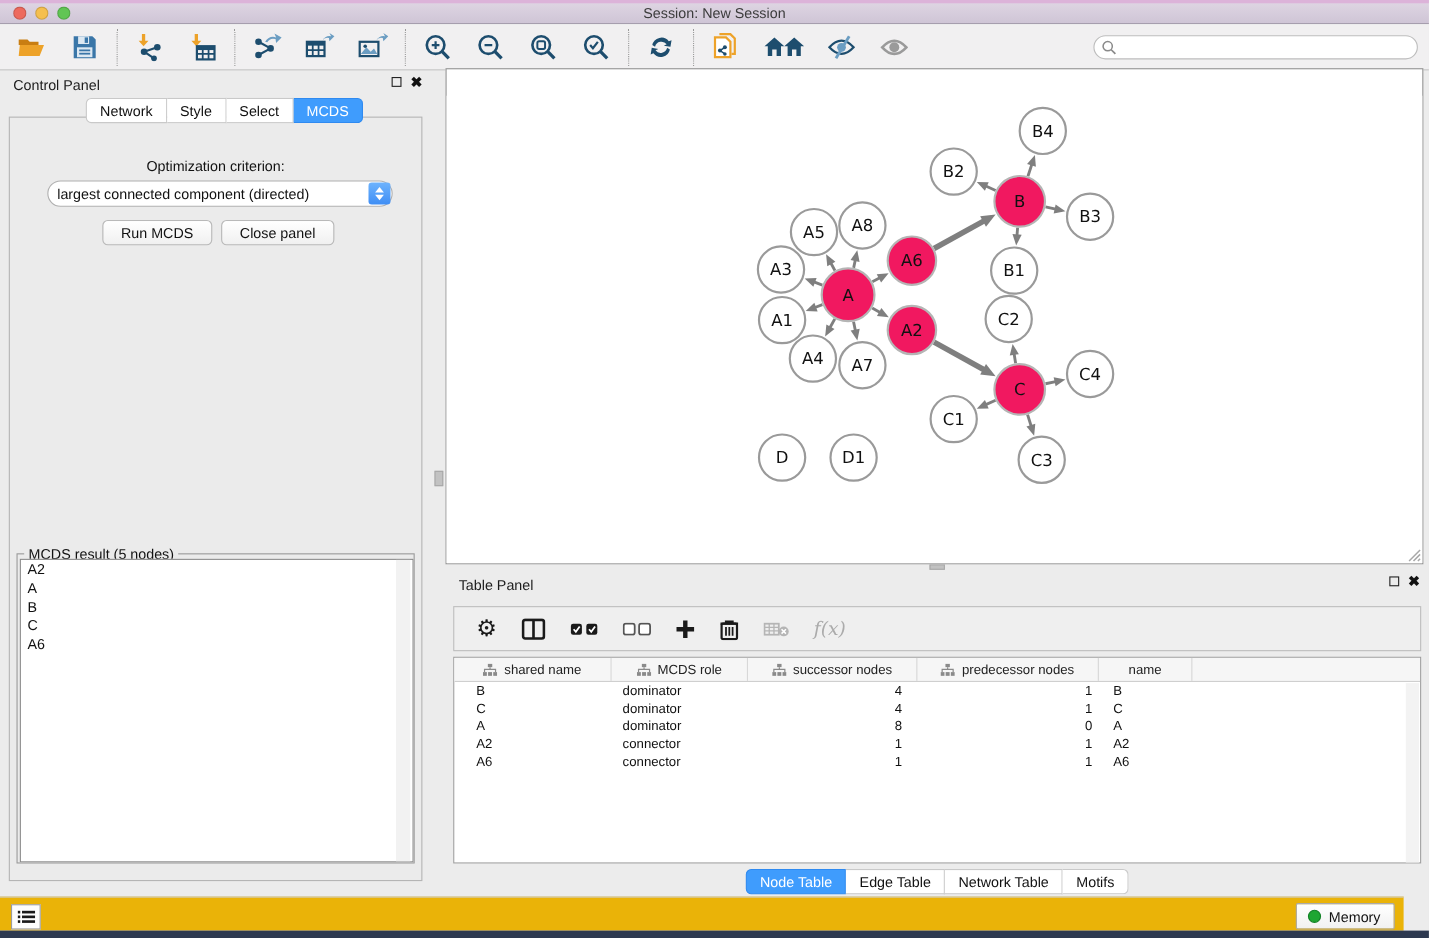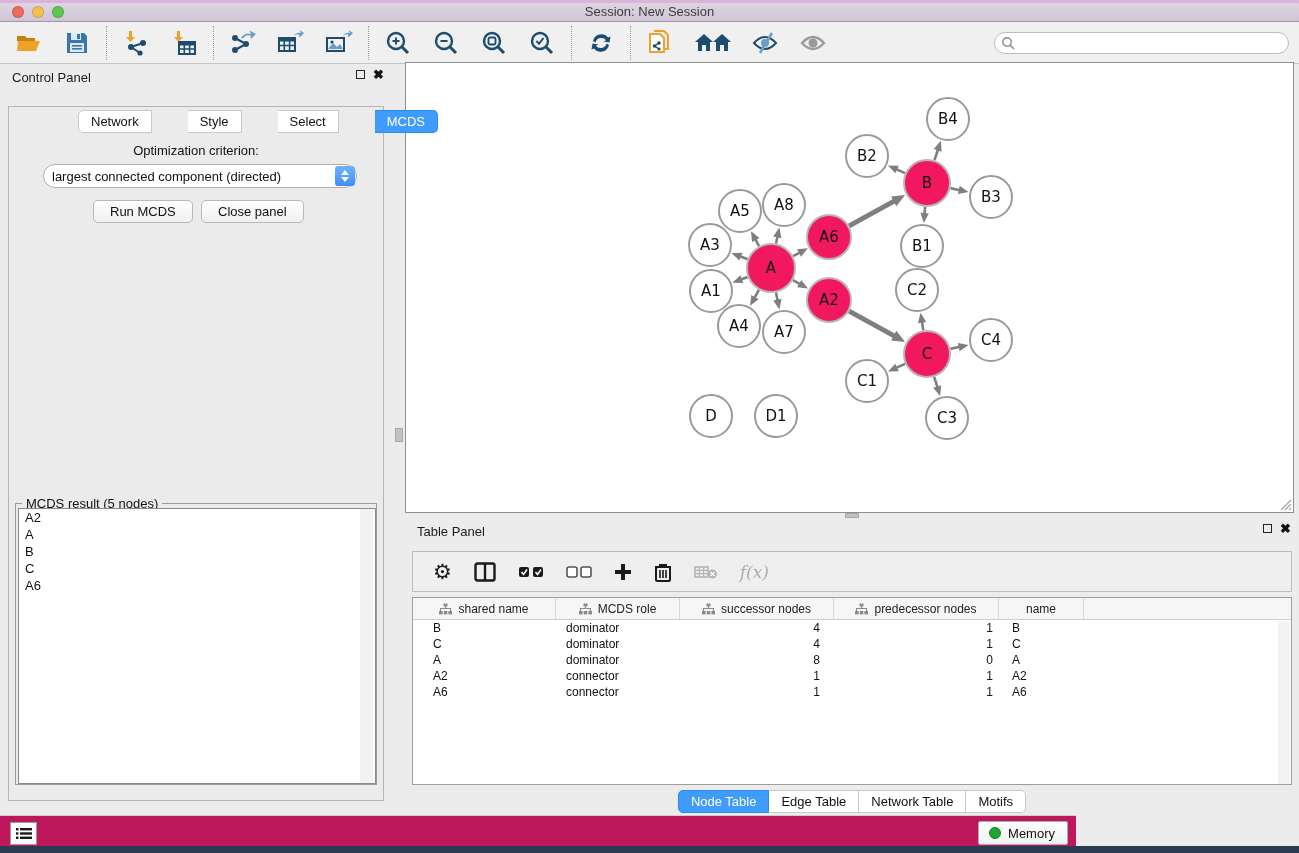--- a/index.html
+++ b/index.html
@@ -34,21 +34,21 @@
   .panel-icons { position:absolute; right:8px; top:5px; display:flex; gap:8px; align-items:center; }
   .float-box { width:9px; height:9px; border:1.5px solid #222; display:inline-block; }
   .close-x { font-size:13px; font-weight:bold; color:#111; line-height:11px; }
 
   .seg-tabs { display:flex; }
   .seg-tab { padding:3px 12px; font-size:13px; background:#fff; border:1px solid #c9c9c9;
     border-left:none; color:#111; cursor:pointer; }
   .seg-tab:first-child { border-left:1px solid #c9c9c9; border-radius:5px 0 0 5px; }
   .seg-tab:last-child { border-radius:0 5px 5px 0; }
   .seg-tab.active { background:#3f9cfd; border-color:#2f8af0; color:#fff; }
-  #cp-tabs { position:absolute; left:78px; top:46px; z-index:2;gap:36px; }
+  #cp-tabs { position:absolute; left:78px; top:25px; z-index:2; }
 
   #cp-body { position:absolute; left:8px; top:42px; width:376px; height:695px;
     border:1px solid #b5b5b5; background:#ebebeb; }
   #opt-label { position:absolute; width:100%; text-align:center; top:36px; font-size:13px; color:#111; }
   #criterion { position:absolute; left:34px; top:57px; width:314px; height:24px; background:#fff;
     border:1px solid #b0b0b0; border-radius:12px; font-size:13px; color:#111;
     display:flex; align-items:center; padding-left:8px; cursor:pointer; }
   #criterion .stepper { position:absolute; right:1px; top:1px; width:20px; height:20px;
     background:linear-gradient(#6db3fd,#3f8ef5); border-radius:3px;
     display:flex; flex-direction:column; align-items:center; justify-content:center; gap:2px; }
@@ -100,22 +100,22 @@
   .td { padding:0 4px; white-space:nowrap; }
   .c0 { width:143px; } .c1 { width:124px; } .c2 { width:154px; } .c3 { width:165px; } .c4 { width:85px; }
   .td.c0 { padding-left:20px; } .td.c1 { padding-left:10px; }
   .td.c2 { text-align:right; padding-right:14px; } .td.c3 { text-align:right; padding-right:6px; }
   .td.c4 { padding-left:13px; }
   #tp-scroll { position:absolute; right:1px; top:23px; width:12px; height:164px; background:#f3f3f3; }
 
   #tp-tabs { position:absolute; left:0; top:272px; width:100%; display:flex; justify-content:center;align-items:flex-end; }
 
   
-  #statusbar { position:absolute; left:0; top:815px; width:1076px; height:31px;
-    background:#be185d; border-top:1px solid #cfcfcf; }
+  #statusbar { position:absolute; left:0; top:815px; width:1276px; height:31px;
+    background:#eab308; border-top:1px solid #cfcfcf; }
   #list-btn { position:absolute; left:10px; top:6px; width:27px; height:23px; background:#fdfdfd;
     border:1px solid #9c9c9c; display:flex; align-items:center; justify-content:center; cursor:pointer; }
   #memory-btn { position:absolute; right:8px; top:5px; height:24px; padding:0 12px 0 10px;
     background:linear-gradient(#fff,#f1f1f1); border:1px solid #ababab; border-radius:2px;
     display:flex; align-items:center; gap:7px; font-size:13px; color:#111; cursor:pointer; }
   #memory-dot { width:12px; height:12px; border-radius:50%; background:#1ea632; border:1px solid #128126; }
   #desktop-strip { position:absolute; left:0; top:846px; width:1299px; height:7px; background:#2d3950; }
 
   svg { display:block; }
 </style>

